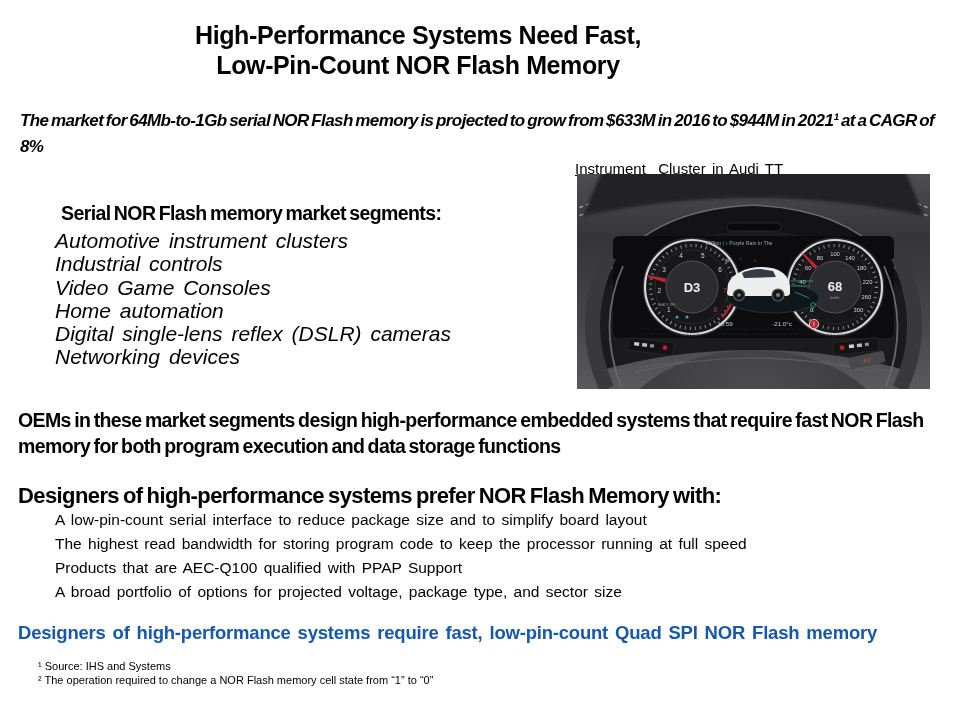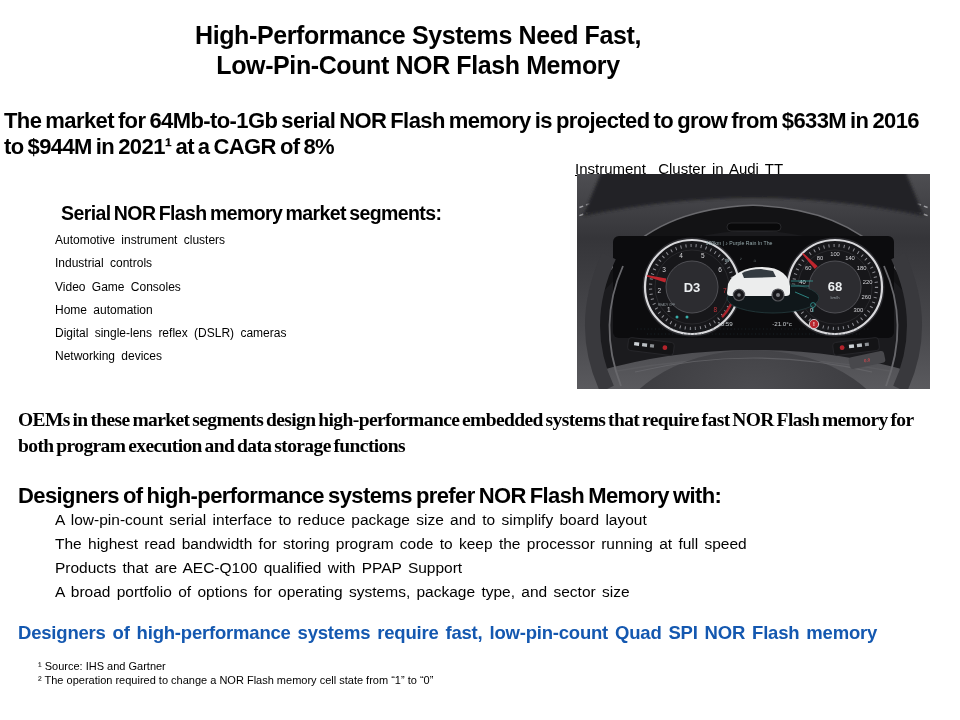--- a/index.html
+++ b/index.html
@@ -10,45 +10,45 @@
     color: #000;
     position: relative;
     overflow: hidden;
   }
   .title {
     position: absolute; top: 20px; left: 0; width: 836px;
     text-align: center; font-weight: bold; font-size: 25px; line-height: 30px;
     letter-spacing: -0.4px;
   }
   .intro {
-    position: absolute; top: 108px; left: 4px; width: 932px;
-    font-weight: bold; font-size: 22px; line-height: 26px;
-    letter-spacing: -0.6px; word-spacing: -1.5px;
+    position: absolute; top: 108px; left: 20px; width: 932px;
+    font-weight: bold; font-size: 17px; line-height: 26px;
+    letter-spacing: -0.6px; word-spacing: -1.5px; font-style: italic;
   }
   .caption {
     position: absolute; top: 160px; left: 575px;
     font-size: 15px; text-decoration: underline;
     white-space: pre; word-spacing: 2px;
   }
   .cluster-wrap {
     position: absolute; top: 174px; left: 577px; width: 284px; height: 215px;
   }
   .seg-heading {
     position: absolute; top: 202px; left: 18px;
     font-weight: bold; font-size: 19.5px;
     letter-spacing: -0.6px; word-spacing: -1.5px; margin-left: 43px;
   }
   .seg-list {
     position: absolute; top: 229px; left: 55px;
-    font-size: 12px; line-height: 23.3px; word-spacing: 3px;
+    font-size: 21px; line-height: 23.3px; word-spacing: 3px; font-style: italic;
   }
   .oems {
     position: absolute; top: 407px; left: 18px; width: 928px;
     font-weight: bold; font-size: 19.5px; line-height: 26px;
-    letter-spacing: -0.6px; word-spacing: -1.5px; font-family: Liberation Serif, serif;
+    letter-spacing: -0.6px; word-spacing: -1.5px;
   }
   .des-heading {
     position: absolute; top: 483px; left: 18px;
     font-weight: bold; font-size: 22px;
     letter-spacing: -0.6px; word-spacing: -1.5px;
   }
   .des-list {
     position: absolute; top: 508px; left: 55px;
     font-size: 15.5px; line-height: 24px; word-spacing: 2px;
   }
@@ -251,21 +251,21 @@
   <div>Networking devices</div>
 </div>
 
 <div class="oems">OEMs in these market segments design high-performance embedded systems that require fast NOR Flash memory for both program execution and data storage functions</div>
 
 <div class="des-heading">Designers of high-performance systems prefer NOR Flash Memory with:</div>
 <div class="des-list">
   <div>A low-pin-count serial interface to reduce package size and to simplify board layout</div>
   <div>The highest read bandwidth for storing program code to keep the processor running at full speed</div>
   <div>Products that are AEC-Q100 qualified with PPAP Support</div>
-  <div>A broad portfolio of options for operating systems, package type, and sector size</div>
+  <div>A broad portfolio of options for projected voltage, package type, and sector size</div>
 </div>
 
 <div class="conclusion">Designers of high-performance systems require fast, low-pin-count Quad SPI NOR Flash memory</div>
 
 <div class="footnotes">
-  <div>¹ Source: IHS  and Gartner</div>
+  <div>¹ Source: IHS  and Systems</div>
   <div>² The operation required to change a NOR  Flash memory cell state from “1” to “0”</div>
 </div>
 
 </body></html>

